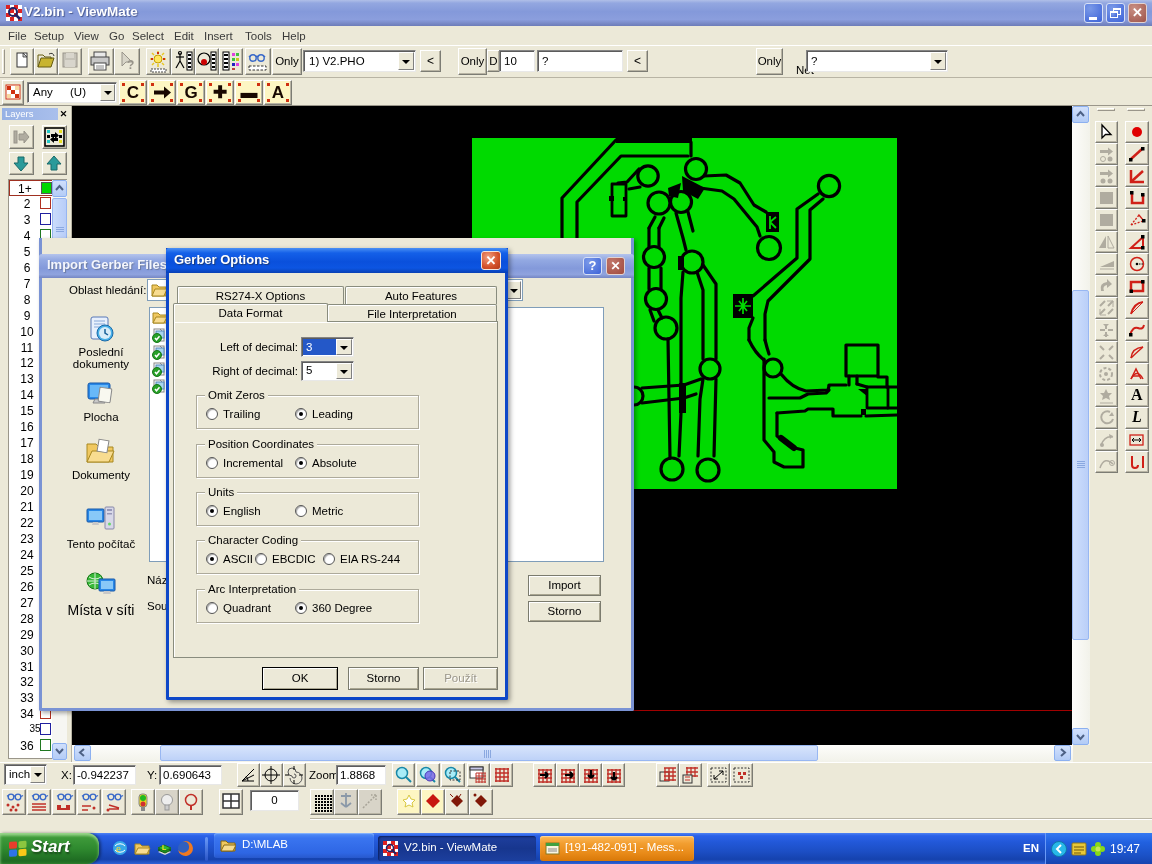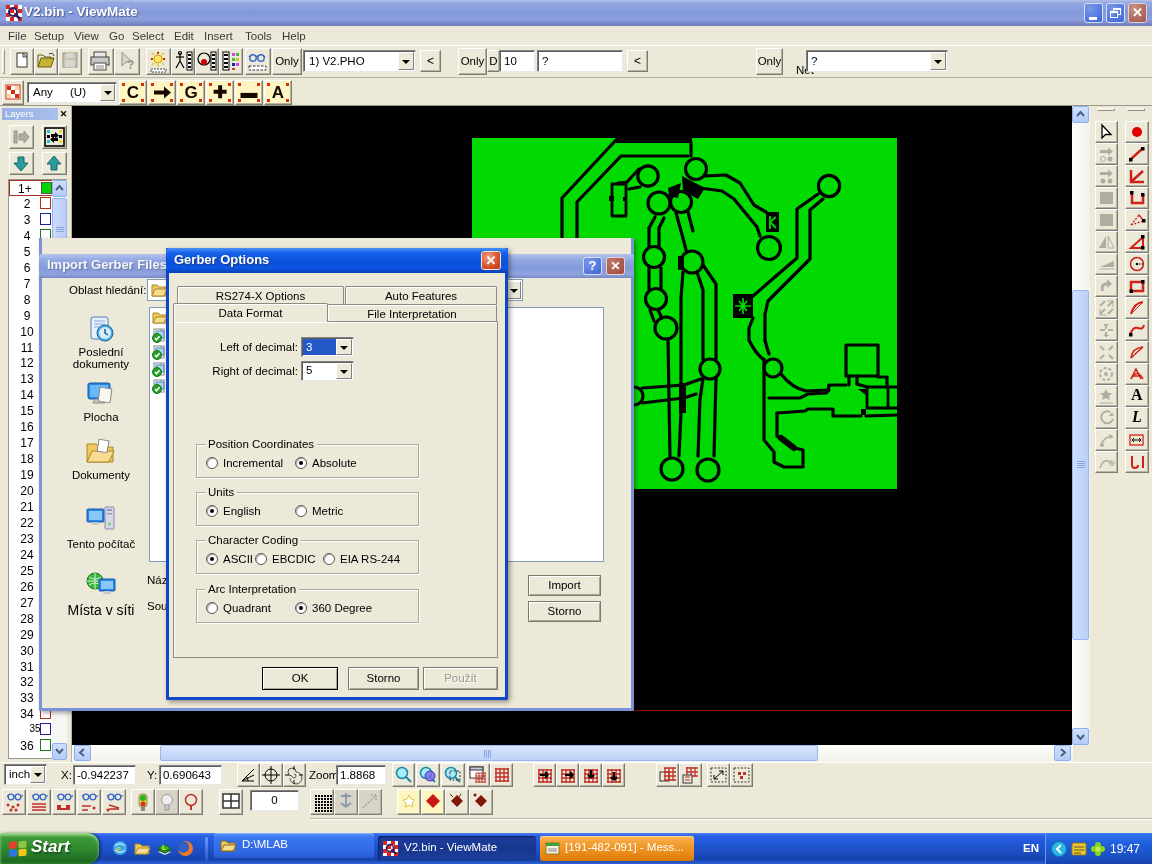--- a/index.html
+++ b/index.html
@@ -1139,20 +1139,29 @@
           <div class="arrdn" style="left:3px;top:6px;"></div>
         </div>
   </div>
   <span class="abs" style="left:0px;top:43px;width:124px;text-align:right;font-size:11.5px;">Right of decimal:</span>
   <div class="fld" style="left:127px;top:39px;width:53px;height:20px;">
         <span class="abs" style="left:4px;top:2px;font-size:11.5px;">5</span>
     <div class="cbtn" style="right:1px;top:1px;width:16px;height:16px;">
           <div class="arrdn" style="left:3px;top:6px;"></div>
         </div>
   </div>
+  <div class="grp" style="left:22px;top:73px;width:223px;height:34px;">
+        <span class="grplbl">Omit Zeros</span>
+    <div class="radio" style="left:9px;top:12px;"></div>
+        <span class="abs" style="left:26px;top:12px;font-size:11.5px;">Trailing</span>
+    <div class="radio" style="left:98px;top:12px;">
+          <div class="dot"></div>
+        </div>
+        <span class="abs" style="left:115px;top:12px;font-size:11.5px;">Leading</span>
+  </div>
   <div class="grp" style="left:22px;top:170px;width:223px;height:34px;">
         <span class="grplbl">Units</span>
     <div class="radio" style="left:9px;top:12px;">
           <div class="dot"></div>
         </div>
         <span class="abs" style="left:26px;top:12px;font-size:11.5px;">English</span>
     <div class="radio" style="left:98px;top:12px;"></div>
         <span class="abs" style="left:115px;top:12px;font-size:11.5px;">Metric</span>
   </div>
   <div class="grp" style="left:22px;top:122px;width:223px;height:34px;">

